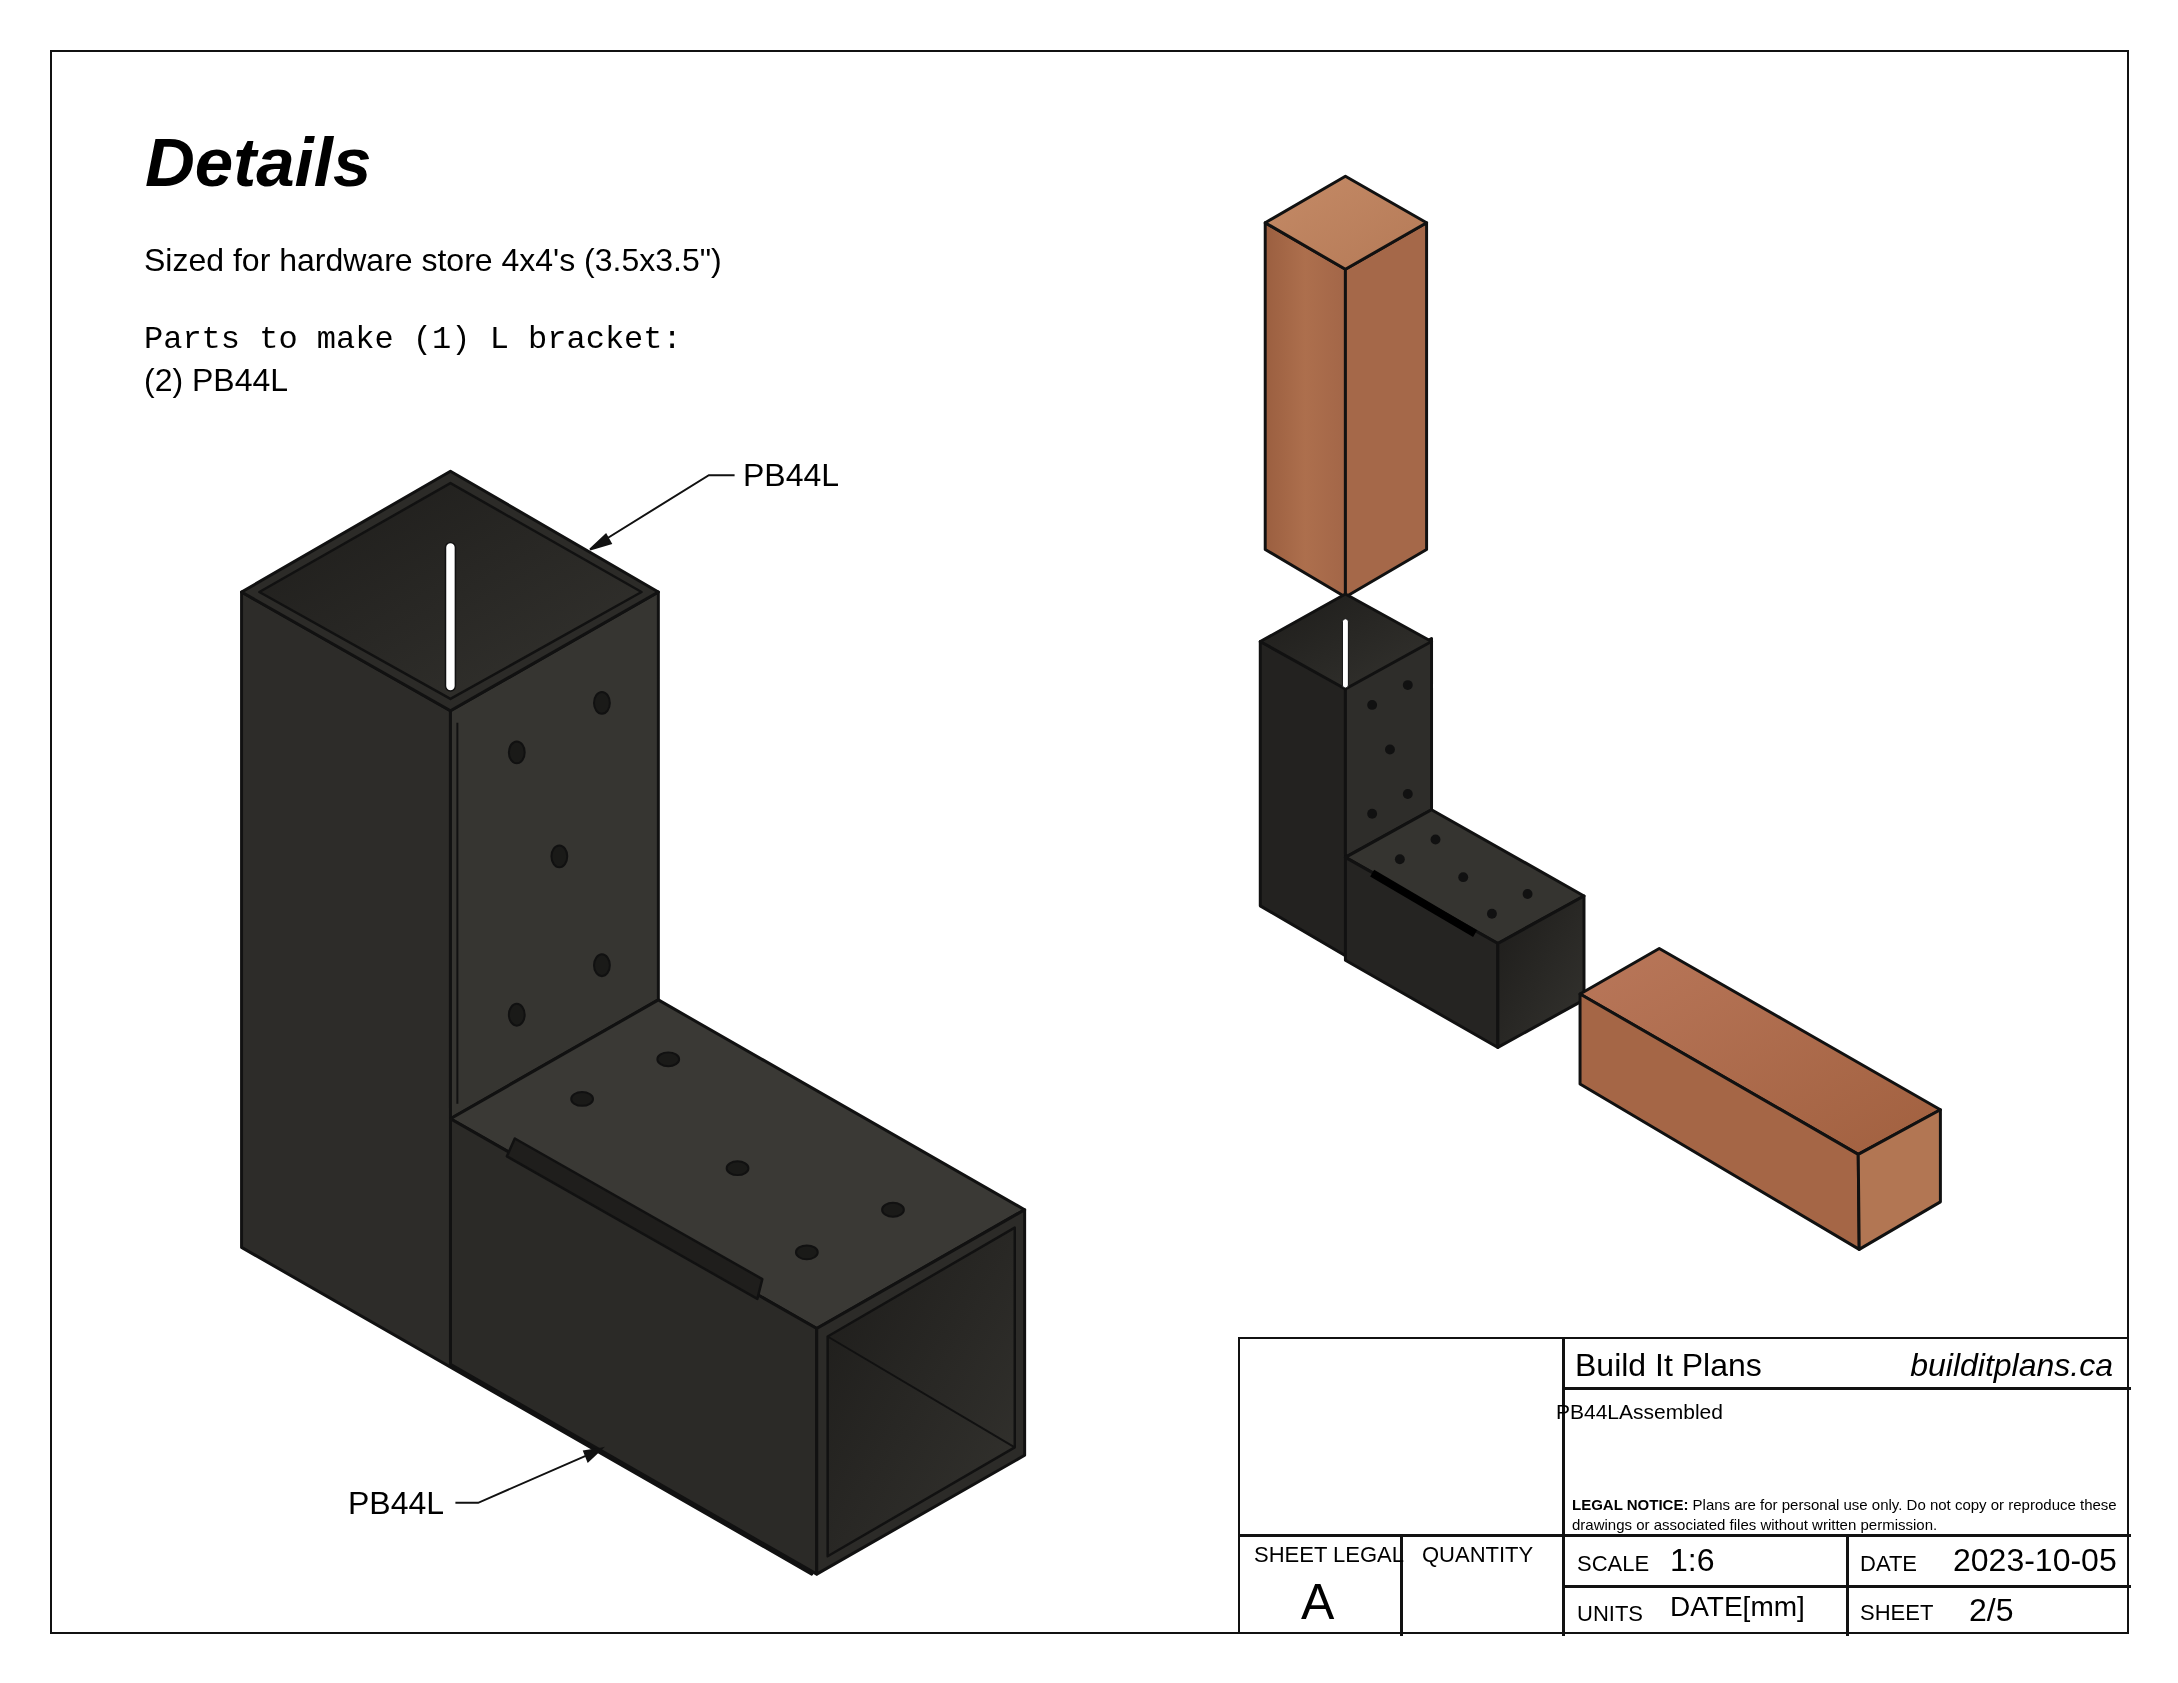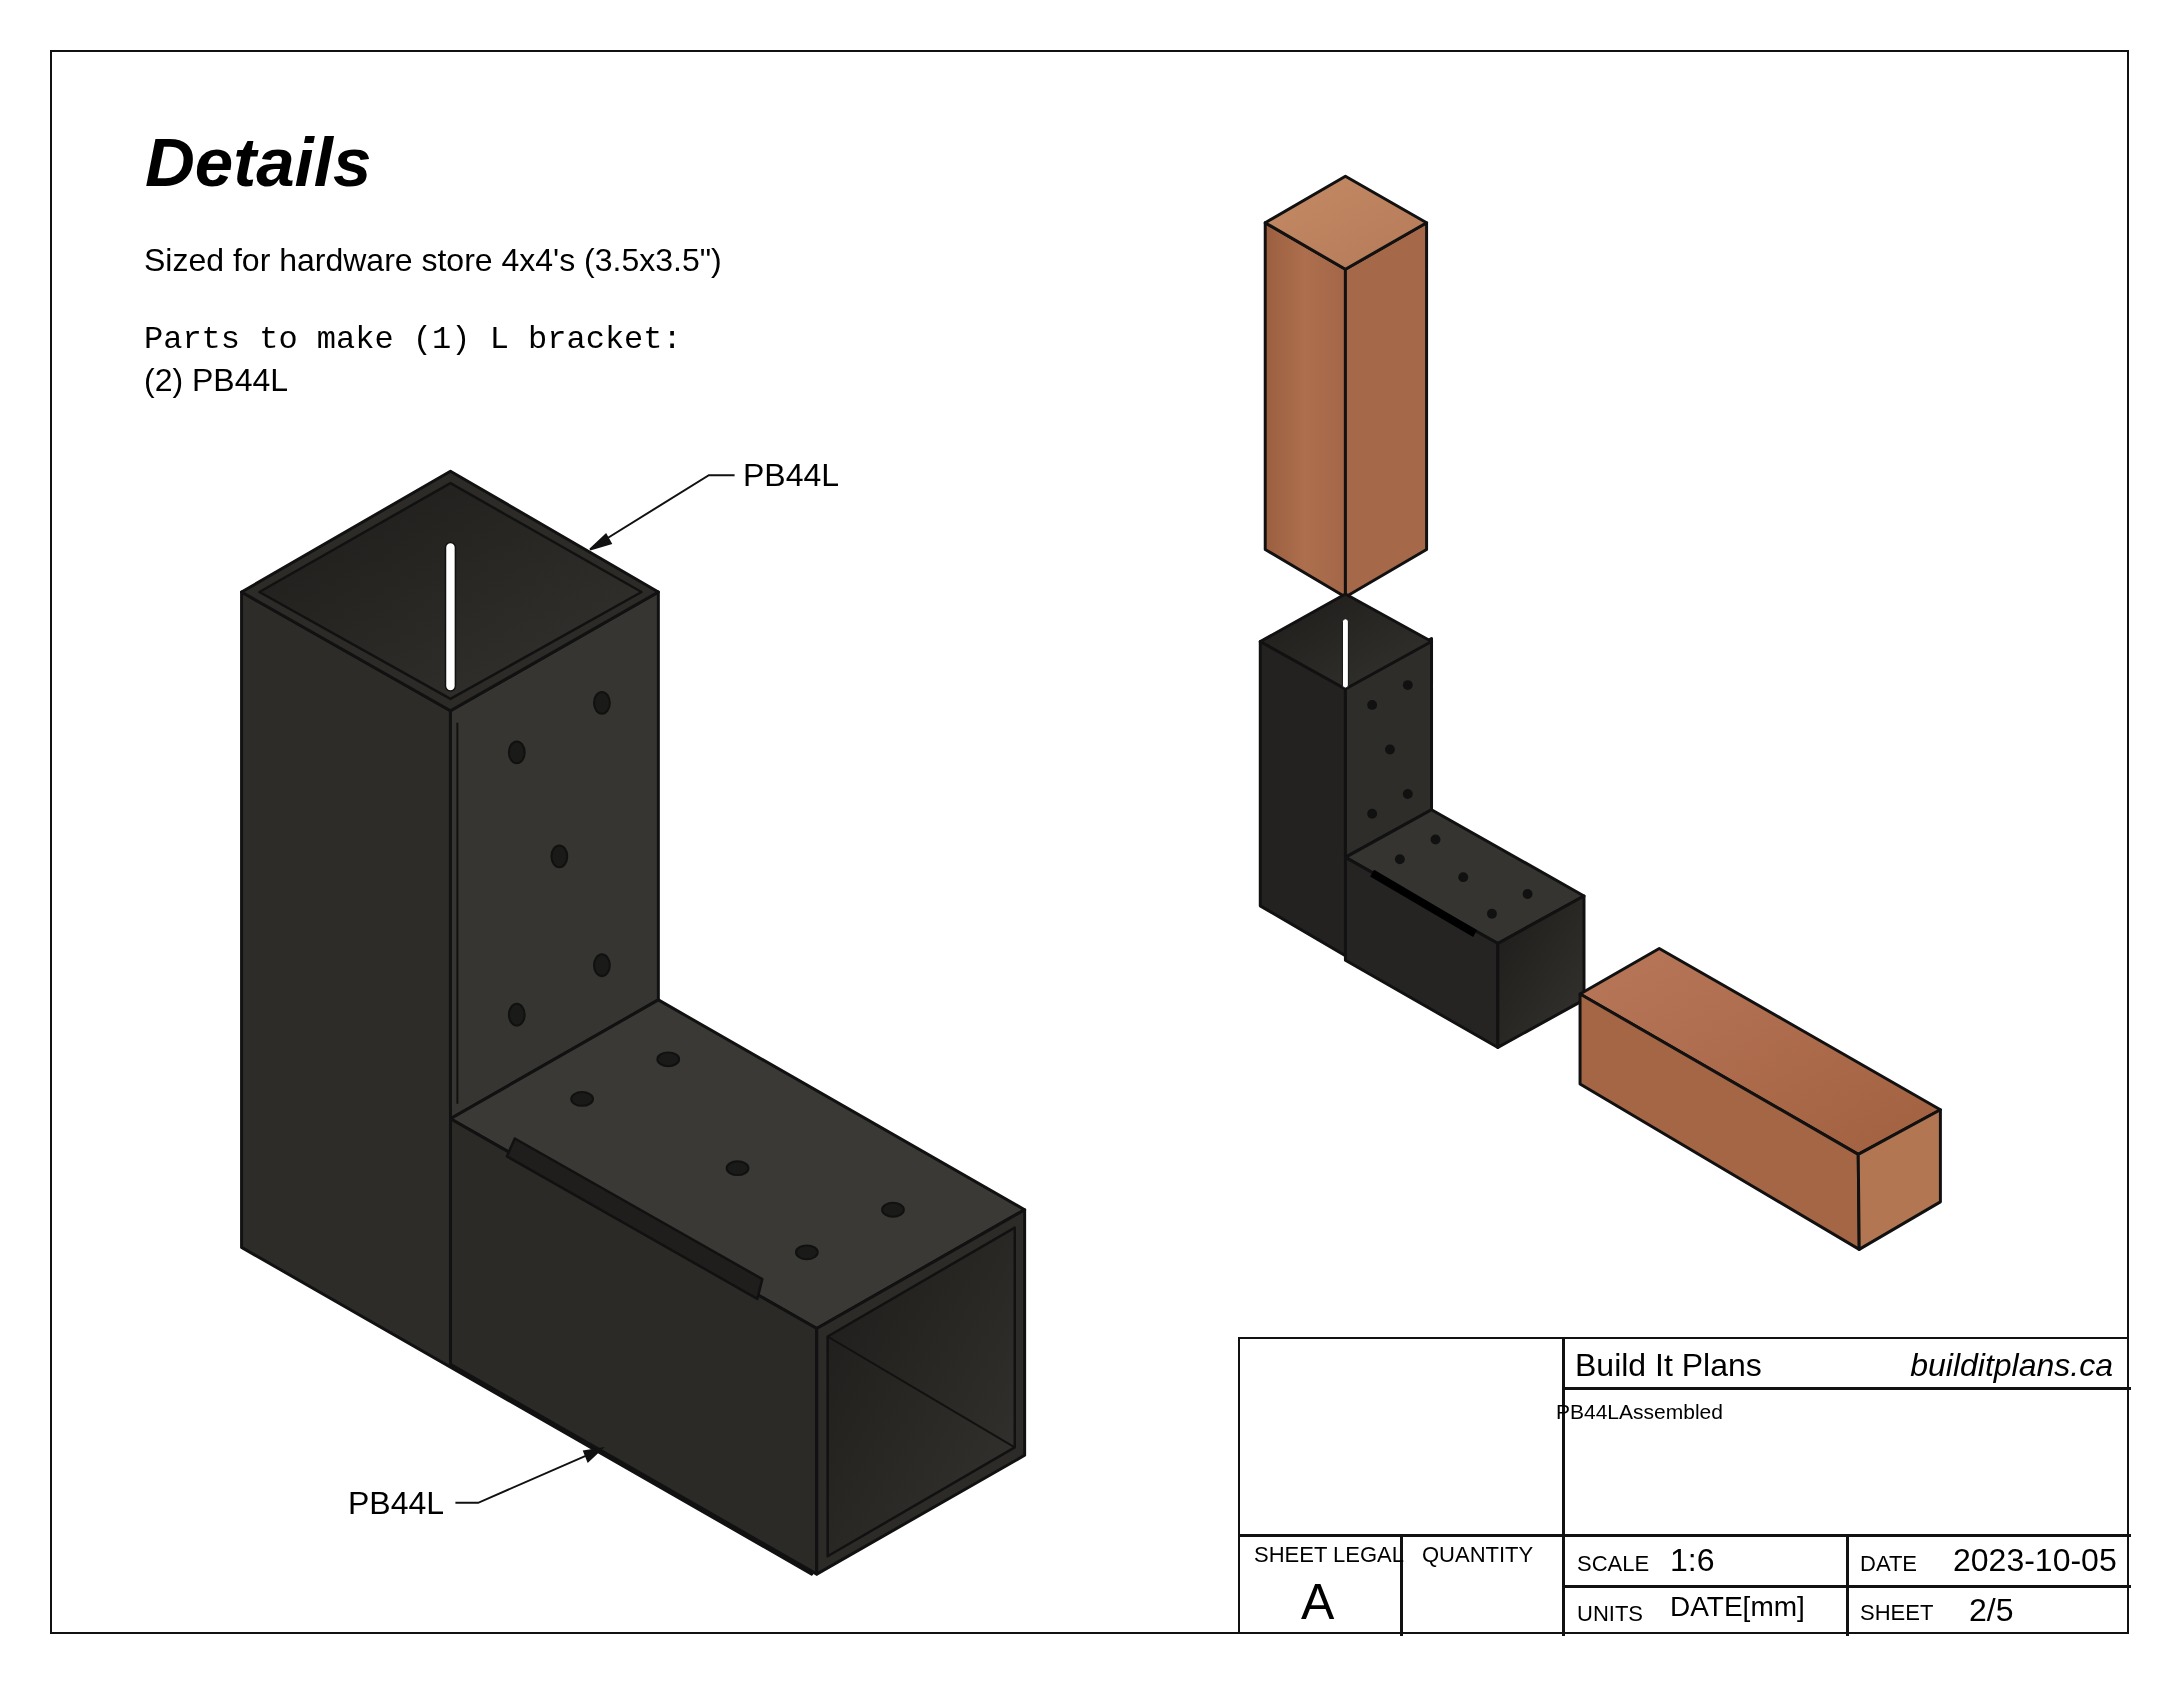--- a/index.html
+++ b/index.html
@@ -143,20 +143,21 @@
   <div class="tb-line-v" style="left:322px; top:0; height:297px;"></div>
   <div class="tb-line-h" style="left:322px; top:48px; width:569px;"></div>
   <div class="tb-line-h" style="left:0; top:195px; width:891px;"></div>
   <div class="tb-line-h" style="left:322px; top:246px; width:569px;"></div>
   <div class="tb-line-v" style="left:160px; top:195px; height:102px;"></div>
   <div class="tb-line-v" style="left:606px; top:195px; height:102px;"></div>
 
   <div class="company">Build It Plans</div>
   <div class="site">builditplans.ca</div>
   <div class="docname">PB44LAssembled</div>
+  <div class="legal"><b>LEGAL NOTICE:</b><span> Plans are for personal use only. Do not copy or reproduce these drawings or associated files without written permission.</span></div>
 
   <div class="small-lbl" style="left:14px; top:203px;">SHEET LEGAL</div>
   <div class="big-val" style="left:61px; top:234px; font-size:50px;">A</div>
   <div class="small-lbl" style="left:182px; top:203px;">QUANTITY</div>
   <div class="big-val" style="left:198px; top:234px;"></div>
 
   <div class="small-lbl" style="left:337px; top:212px;">SCALE</div>
   <div class="big-val" style="left:430px; top:203px;">1:6</div>
   <div class="small-lbl" style="left:337px; top:262px;">UNITS</div>
   <div class="big-val" style="left:430px; top:252px; font-size:28px;">DATE[mm]</div>

